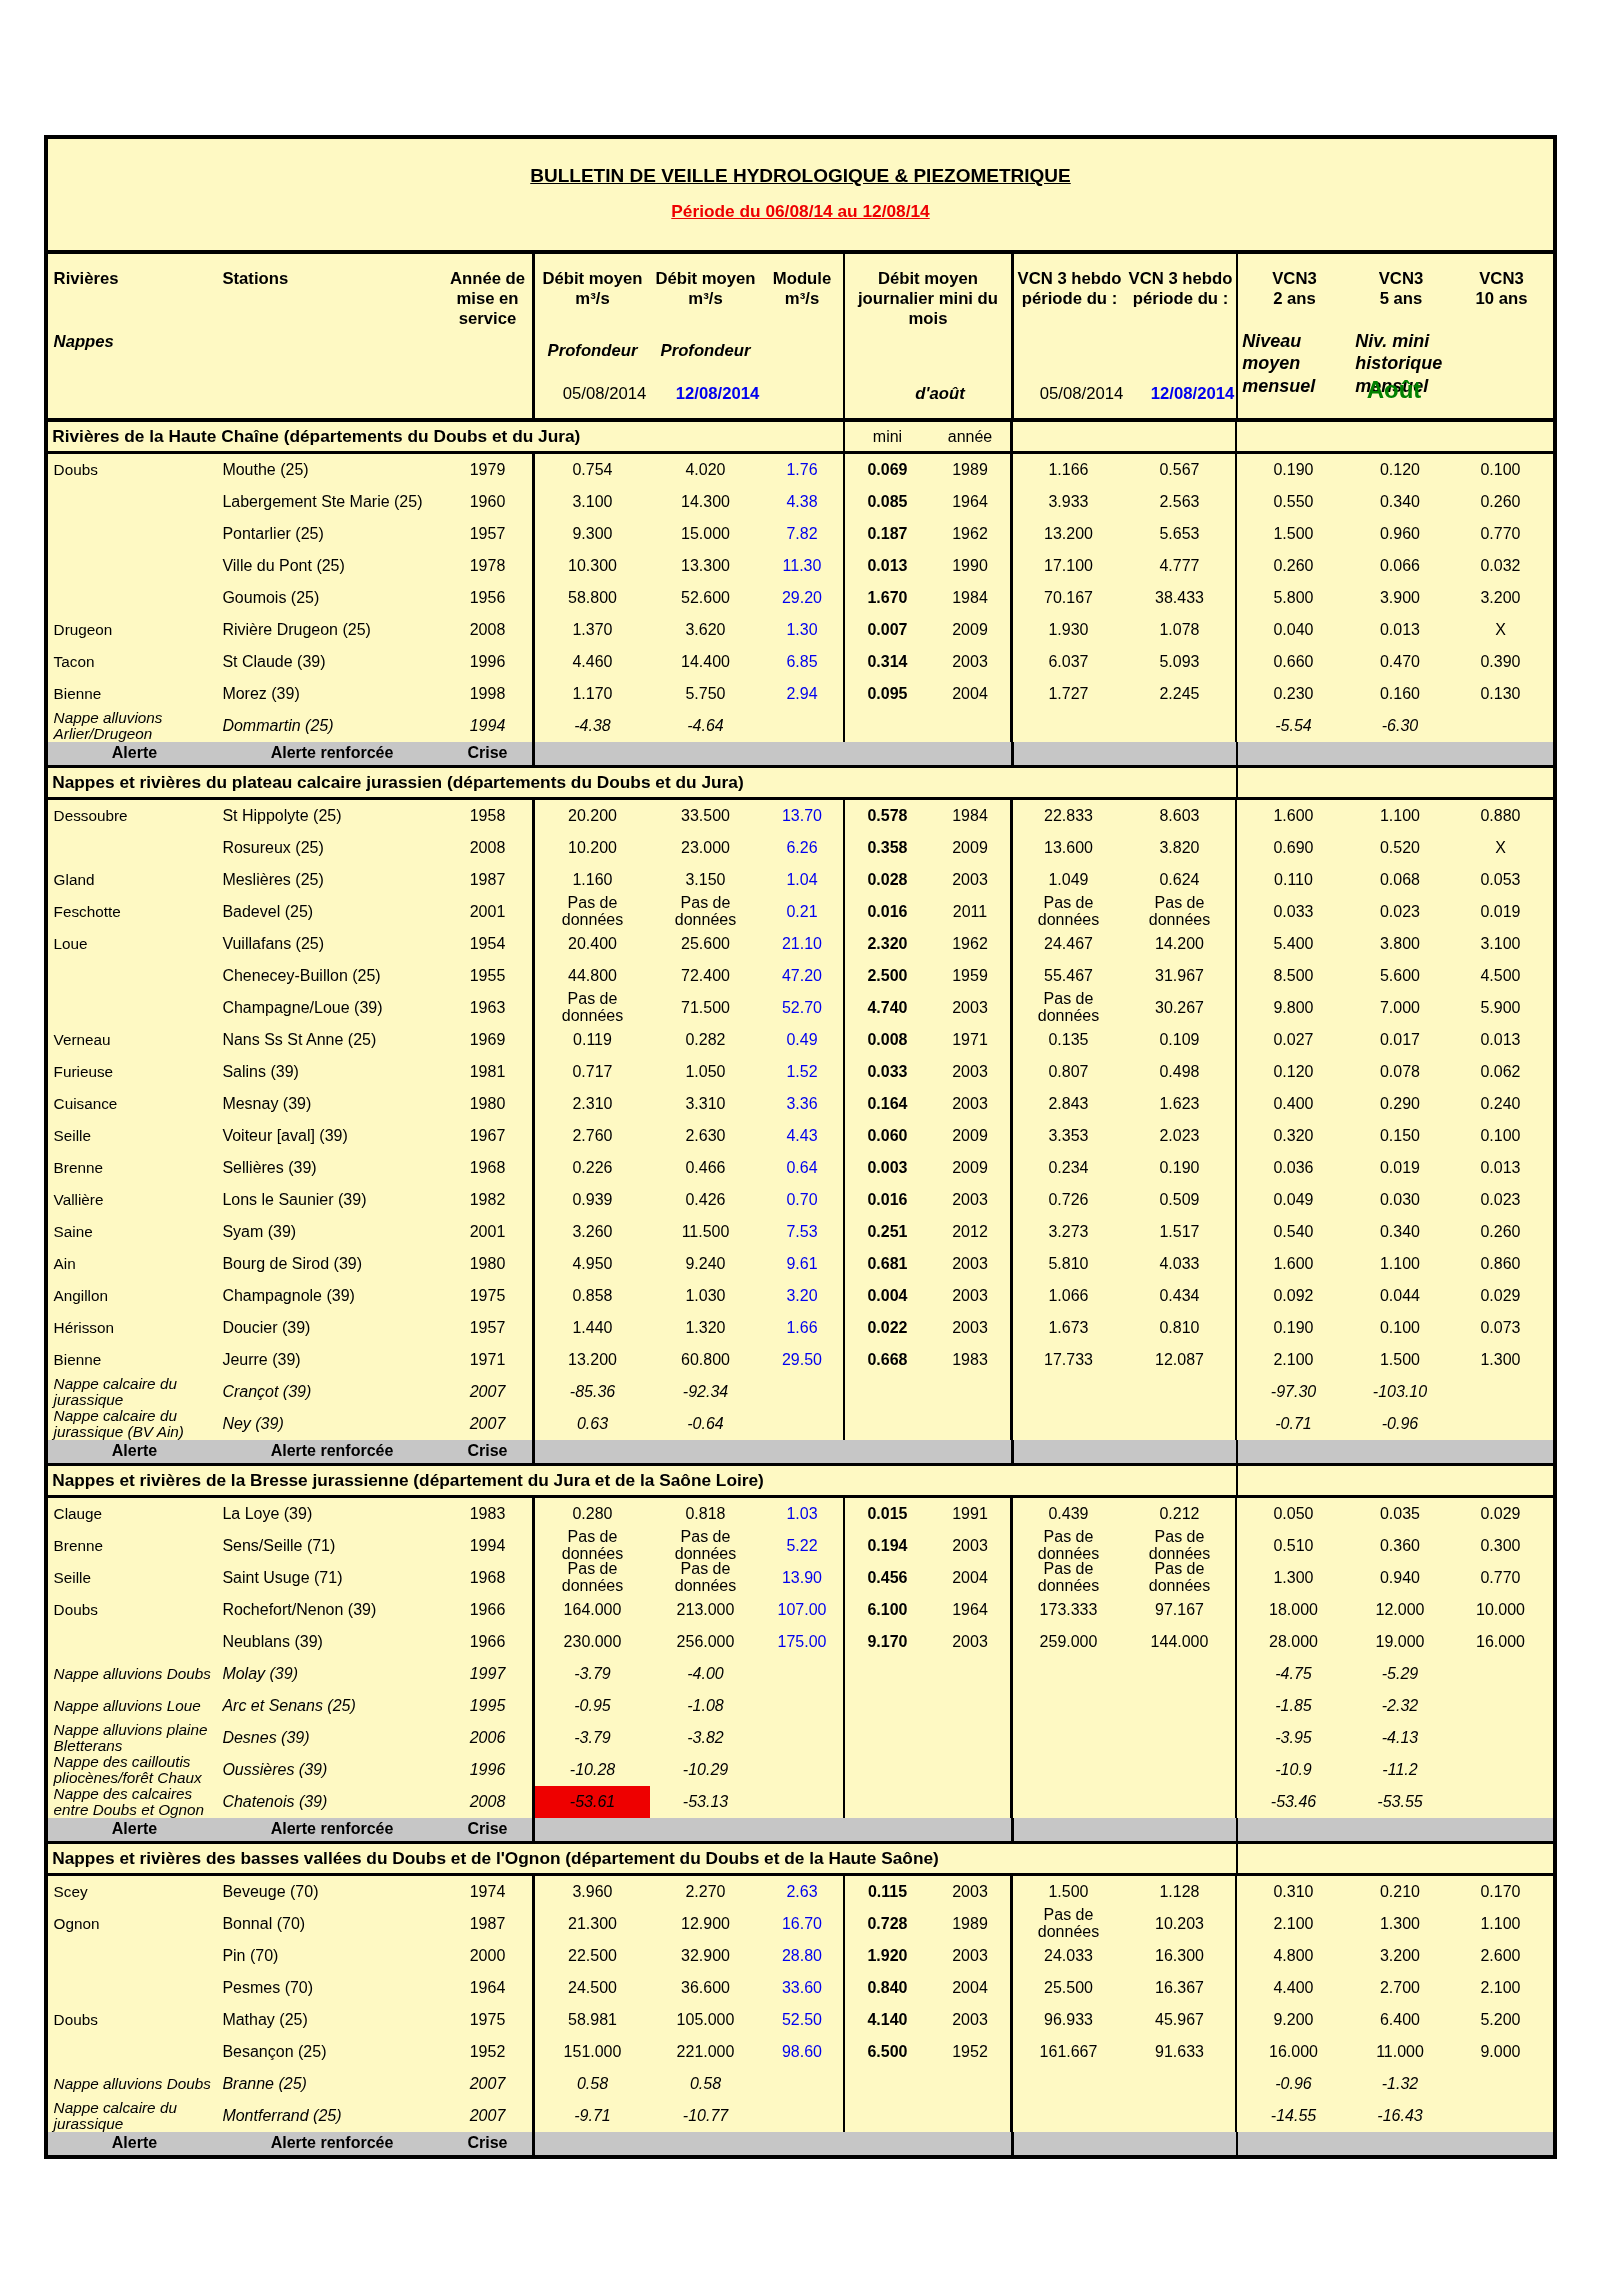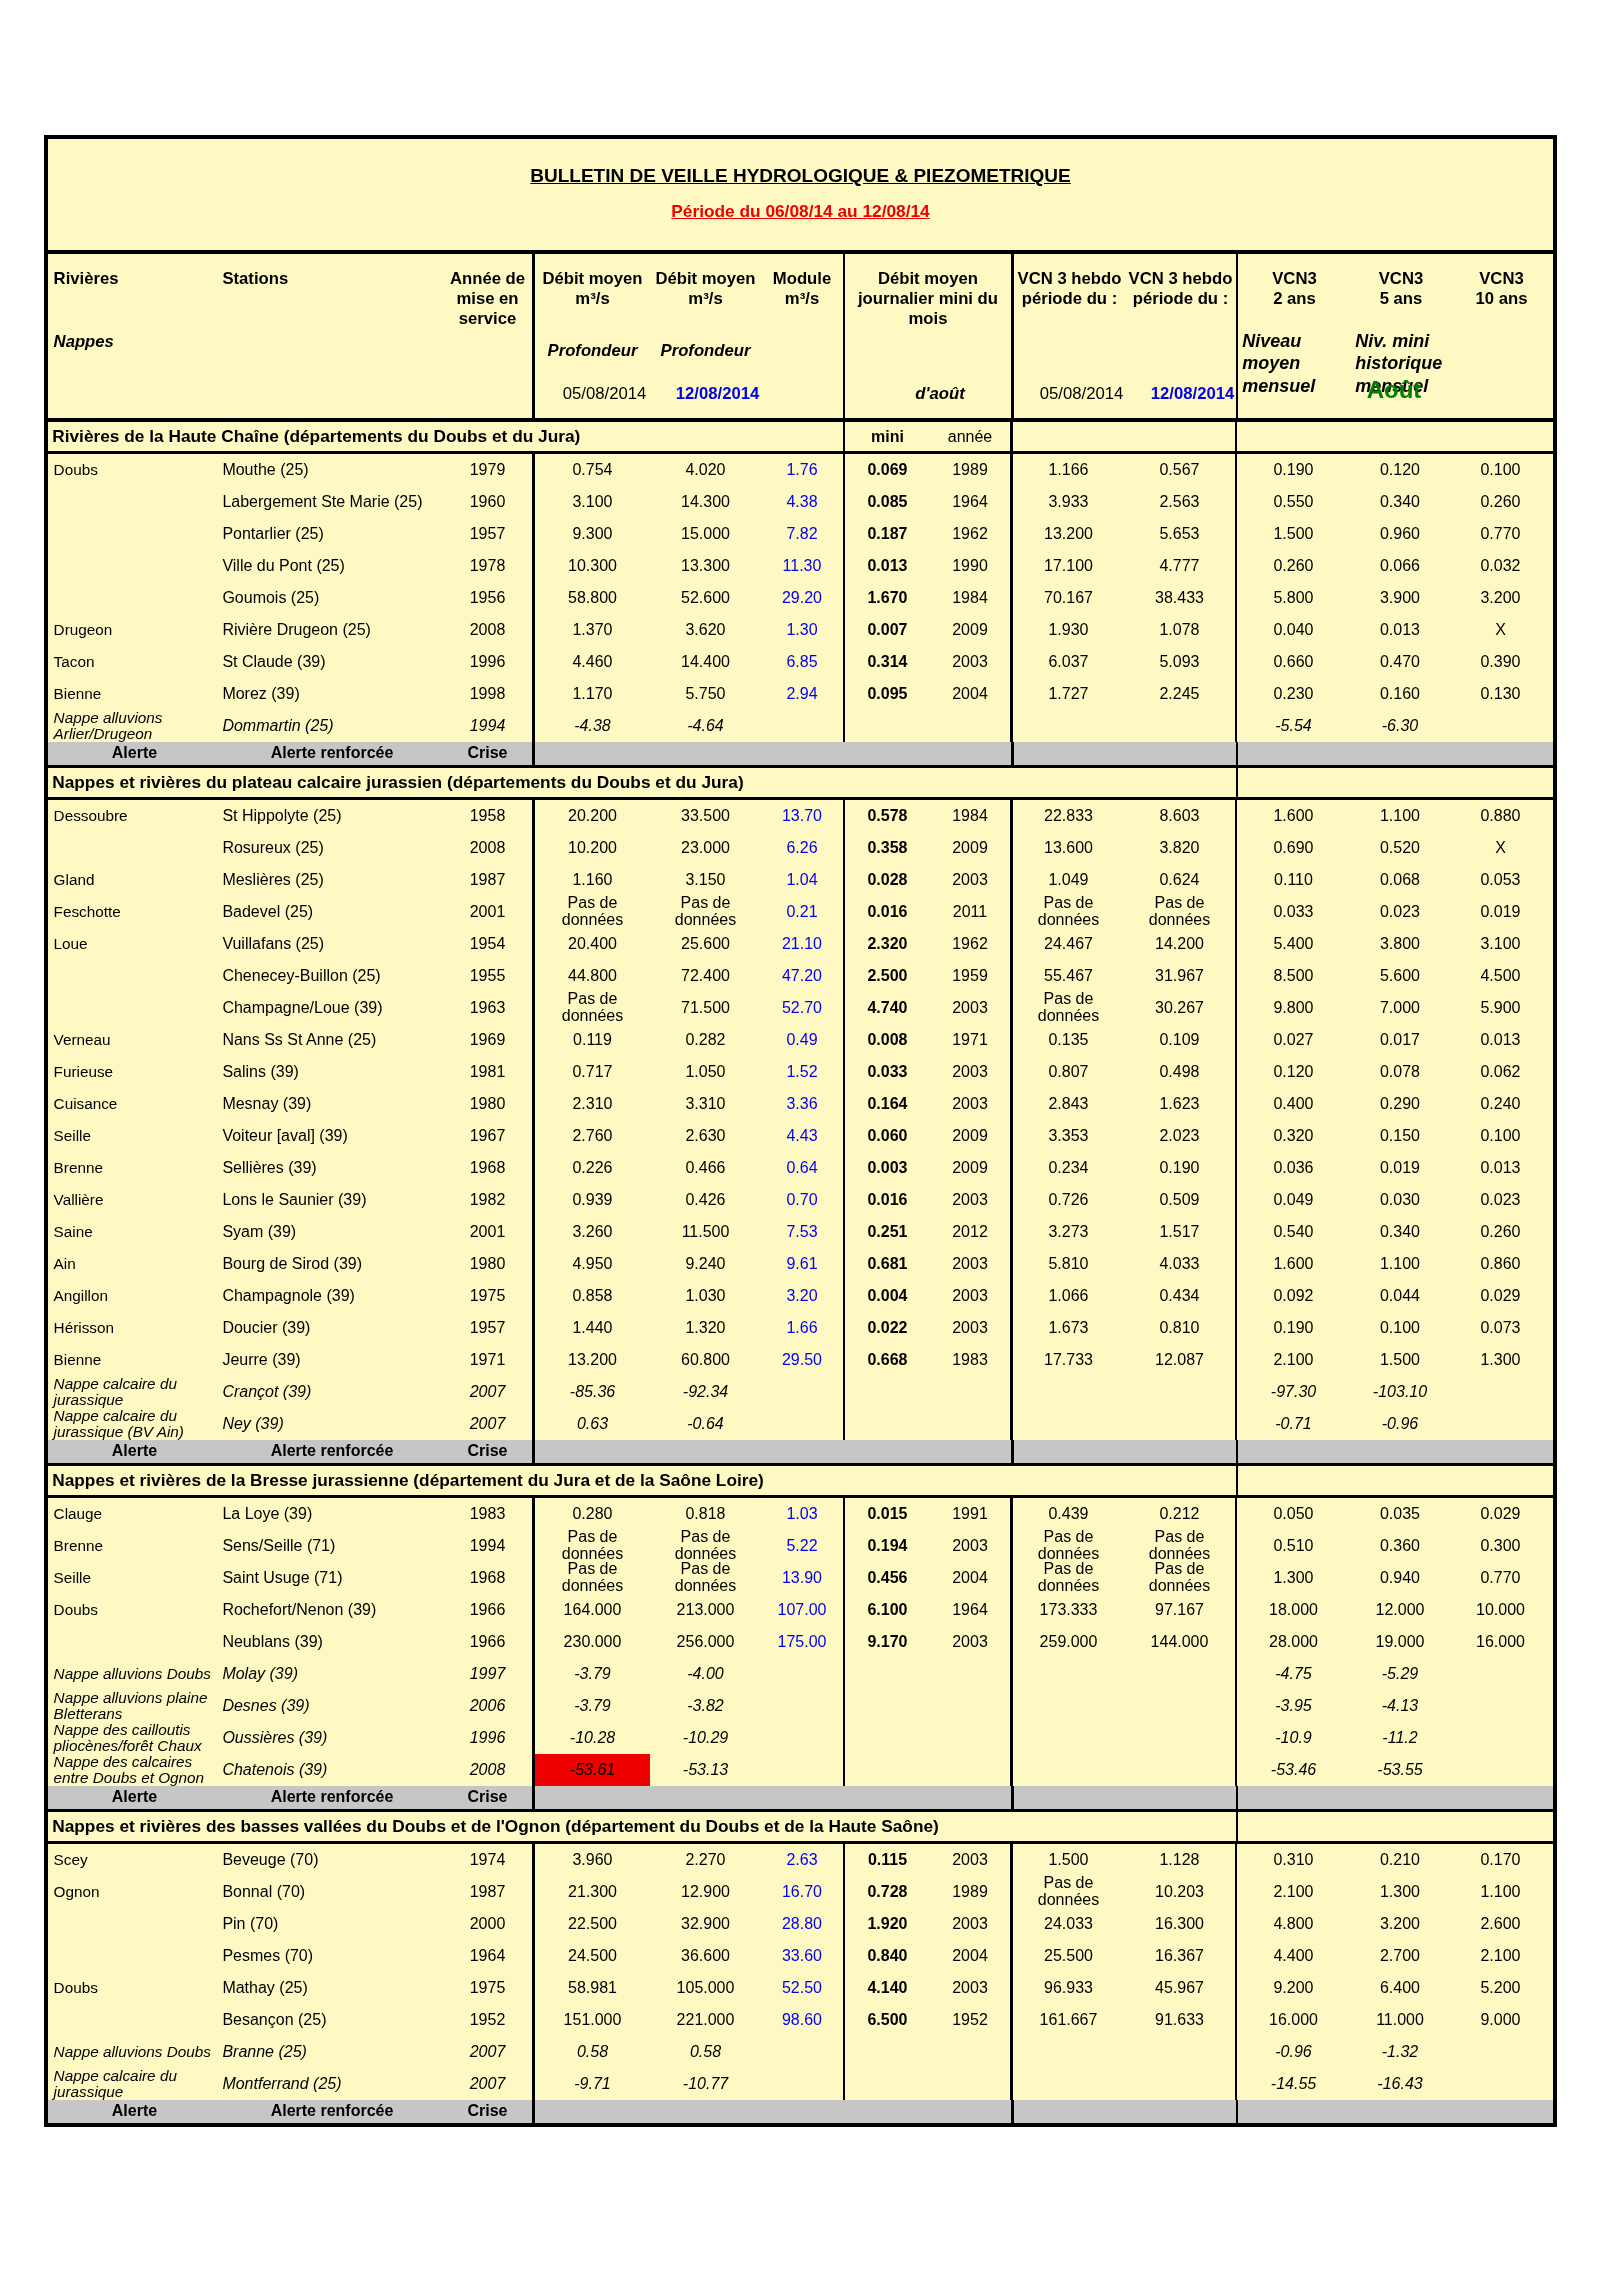--- a/index.html
+++ b/index.html
@@ -33,21 +33,21 @@
   .hdate{position:absolute;bottom:14px;left:0;width:100%;text-align:center;font-weight:normal;font-size:16.7px;padding-left:12px;}
   .hdate.cur{color:var(--blue);font-weight:bold;}
   .hdate.daout{font-weight:bold;font-style:italic;}
   .niveau{margin-top:21px;font-size:18px;font-style:italic;text-align:left;line-height:1.25;padding:0 4.2px;}
   .aout{position:absolute;left:1188px;top:122px;width:316px;text-align:center;font-size:24px;font-weight:bold;color:var(--green);}
   
   .sec-hdr{display:flex;height:29px;border-bottom:3.5px solid #000;}
   .sec-hdr.bt{border-top:3.5px solid #000;}
   .sec-title{width:1188px;display:flex;align-items:center;font-weight:bold;font-size:17.3px;padding-left:4.2px;box-sizing:border-box;}
   .sec-title.narrow{width:795px;}
-  .c7m{width:87px;border-left:2.8px solid #000;box-sizing:border-box;display:flex;align-items:center;justify-content:center;font-size:16px;font-weight:bold;}
+  .c7m{width:87px;border-left:2.8px solid #000;box-sizing:border-box;display:flex;align-items:center;justify-content:center;font-size:16px;font-weight:normal;}
   .c8m{width:80px;display:flex;align-items:center;justify-content:center;font-size:16px;}
   .secseg{box-sizing:border-box;height:100%;}
   .secseg.mid{width:225px;border-left:3.5px solid #000;}
   .secseg.right{width:316px;border-left:2.8px solid #000;}
   
   .row{display:flex;height:32px;font-size:16px;}
   .row.it{font-style:italic;}
   .cell{box-sizing:border-box;height:100%;display:flex;align-items:center;justify-content:center;text-align:center;line-height:1.05;padding:0 1.4px;}
   .c1{width:173px;justify-content:flex-start;text-align:left;padding-left:5.6px;font-size:15.3px;line-height:1.02;}
   .c2{width:222px;justify-content:flex-start;text-align:left;padding-left:1.4px;}
@@ -711,20 +711,35 @@
         <div class="cell c6 blue"></div>
         <div class="cell c7 bold"></div>
         <div class="cell c8"></div>
         <div class="cell c9"></div>
         <div class="cell c10"></div>
         <div class="cell c11">-4.75</div>
         <div class="cell c12">-5.29</div>
         <div class="cell c13"></div>
       </div>
       <div class="row it">
+        <div class="cell c1">Nappe alluvions Loue</div>
+        <div class="cell c2">Arc et Senans (25)</div>
+        <div class="cell c3">1995</div>
+        <div class="cell c4">-0.95</div>
+        <div class="cell c5">-1.08</div>
+        <div class="cell c6 blue"></div>
+        <div class="cell c7 bold"></div>
+        <div class="cell c8"></div>
+        <div class="cell c9"></div>
+        <div class="cell c10"></div>
+        <div class="cell c11">-1.85</div>
+        <div class="cell c12">-2.32</div>
+        <div class="cell c13"></div>
+      </div>
+      <div class="row it">
         <div class="cell c1">Nappe alluvions plaine Bletterans</div>
         <div class="cell c2">Desnes (39)</div>
         <div class="cell c3">2006</div>
         <div class="cell c4">-3.79</div>
         <div class="cell c5">-3.82</div>
         <div class="cell c6 blue"></div>
         <div class="cell c7 bold"></div>
         <div class="cell c8"></div>
         <div class="cell c9"></div>
         <div class="cell c10"></div>

